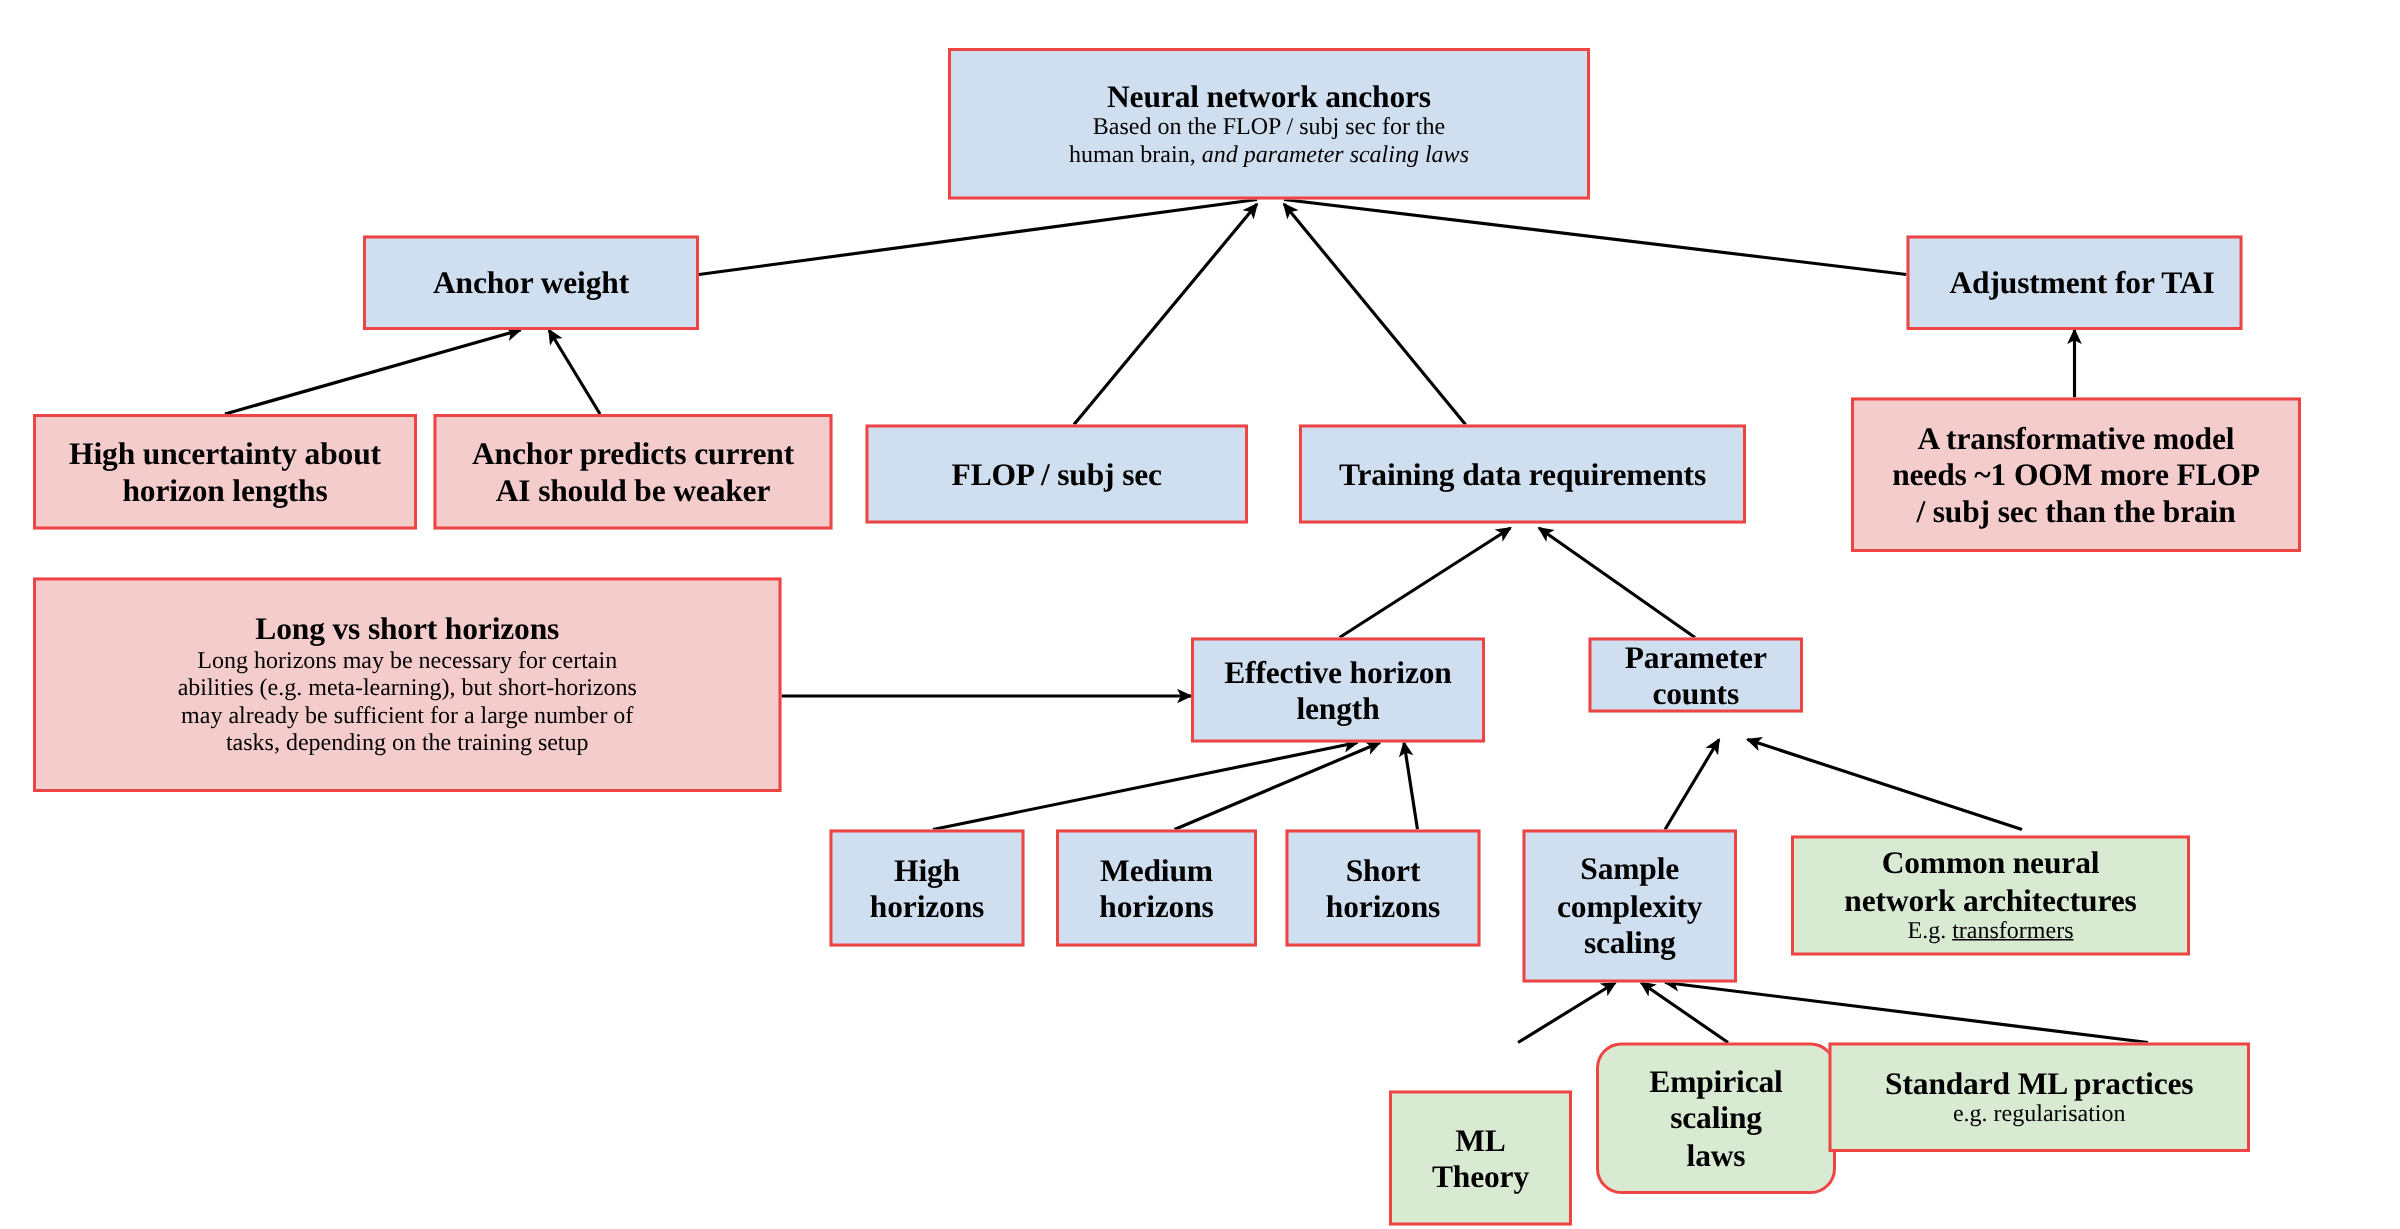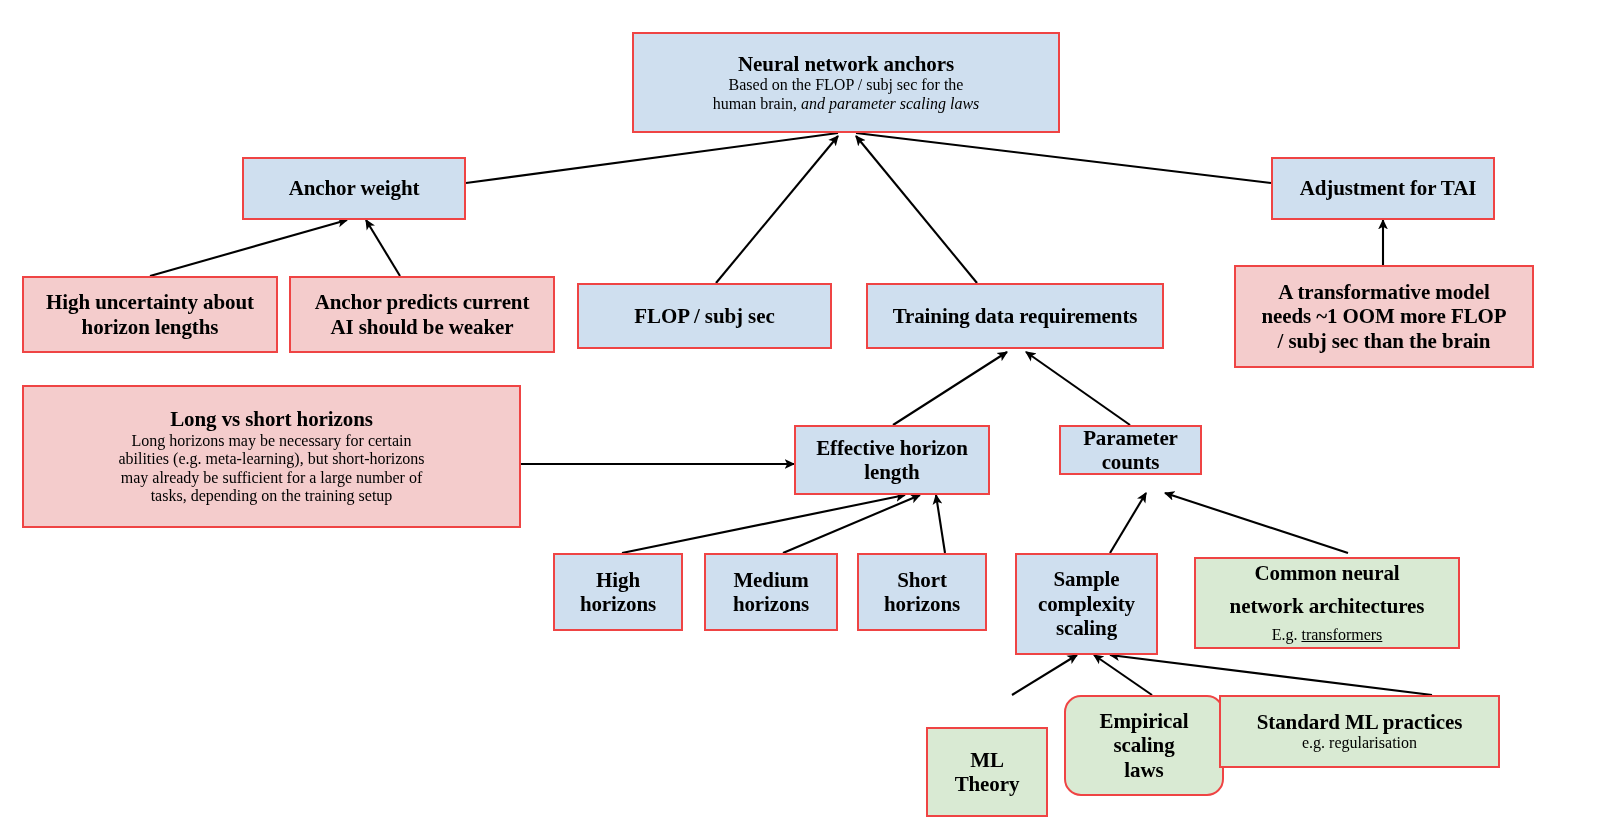--- a/index.html
+++ b/index.html
@@ -176,21 +176,21 @@
     <div class="title">Short</div>
     <div class="title">horizons</div>
   </div>
 
   <div class="node blue" style="left:1015px; top:553px; width:143px; height:102px;">
     <div class="title">Sample</div>
     <div class="title">complexity</div>
     <div class="title">scaling</div>
   </div>
 
-  <div class="node green" style="left:1194px; top:557px; width:266px; height:92px;justify-content:space-between;">
+  <div class="node green" style="left:1194px; top:557px; width:266px; height:80px;">
     <div class="title">Common neural</div>
     <div class="title">network architectures</div>
     <div class="body"><span>E.g. </span><span class="ul">transformers</span></div>
   </div>
 
   <div class="node green" style="left:926px; top:727px; width:122px; height:90px;">
     <div class="title">ML</div>
     <div class="title">Theory</div>
   </div>
 

